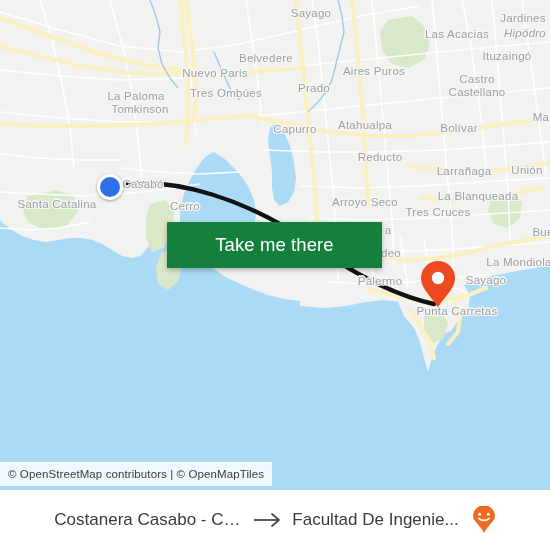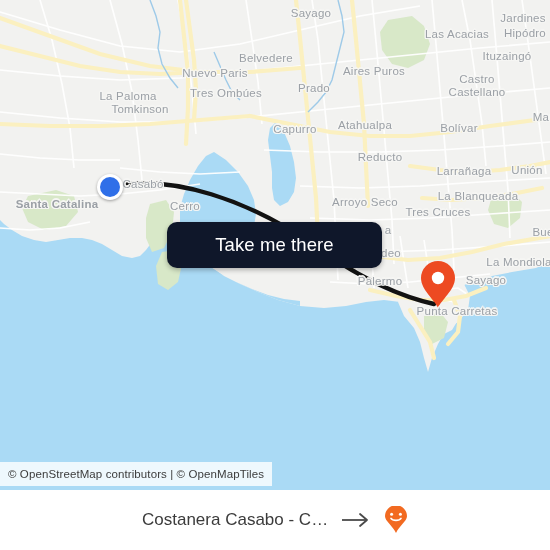--- a/index.html
+++ b/index.html
@@ -56,23 +56,23 @@
     width: 20px; height: 20px;
     border-radius: 50%;
     background: #2f6fe8;
   }
 
   
   #take-me-there {
     position: absolute;
     left: 167px; top: 222px;
     width: 215px; height: 46px;
-    background: #0f172a;
+    background: #15803d;
     border: none;
-    border-radius: 10px;
+    border-radius: 0;
     color: #ffffff;
     font-size: 18.5px;
     font-family: "Liberation Sans", sans-serif;
     letter-spacing: .1px;
     cursor: pointer;
     box-shadow: 0 2px 5px rgba(0,0,0,.28);
     display: flex;
     align-items: center;
     justify-content: center;
   }
@@ -239,42 +239,42 @@
         <path d="M0,0 C-3,-8 -17,-18 -17,-30 A17,17 0 1 1 17,-30 C17,-18 3,-8 0,0 Z" fill="#ed4a22"></path>
         <circle cx="0" cy="-30" r="6.2" fill="#ffffff"></circle>
       </g>
     </svg>
 
     <div id="map-labels">
         <div class="map-label" style="left: 311px; top: 13px;">Sayago</div>
         <div class="map-label" style="left: 215px; top: 25px; margin-top: 48px;">Nuevo Paris</div>
         <div class="map-label" style="left: 457px; top: 34px;">Las Acacias</div>
         <div class="map-label" style="left: 523px; top: 18px;">Jardines</div>
-        <div class="map-label" style="left: 525px; top: 33px;">Hipódro</div>
+        <div class="map-label" style="left: 525px; top: 33px; font-style: italic;">Hipódro</div>
         <div class="map-label" style="left: 266px; top: 58px;">Belvedere</div>
         <div class="map-label" style="left: 374px; top: 71px;">Aires Puros</div>
         <div class="map-label" style="left: 507px; top: 56px;">Ituzaingó</div>
         <div class="map-label" style="left: 477px; top: 79px;">Castro</div>
         <div class="map-label" style="left: 477px; top: 92px;">Castellano</div>
         <div class="map-label" style="left: 314px; top: 88px;">Prado</div>
         <div class="map-label" style="left: 226px; top: 93px;">Tres Ombúes</div>
-        <div class="map-label" style="left: 128px; top: 96px;">La Paloma</div>
+        <div class="map-label" style="left: 136px; top: 96px;">La Paloma</div>
         <div class="map-label" style="left: 140px; top: 109px;">Tomkinson</div>
         <div class="map-label" style="left: 365px; top: 125px;">Atahualpa</div>
         <div class="map-label" style="left: 459px; top: 128px;">Bolívar</div>
         <div class="map-label" style="left: 295px; top: 129px;">Capurro</div>
         <div class="map-label" style="left: 380px; top: 157px;">Reducto</div>
         <div class="map-label" style="left: 464px; top: 171px;">Larrañaga</div>
         <div class="map-label" style="left: 527px; top: 170px;">Unión</div>
         <div class="map-label" style="left: 543px; top: 117px;">Mar</div>
         <div class="map-label" style="left: 365px; top: 202px;">Arroyo Seco</div>
         <div class="map-label" style="left: 478px; top: 196px;">La Blanqueada</div>
         <div class="map-label" style="left: 438px; top: 212px;">Tres Cruces</div>
         <div class="map-label" style="left: 543px; top: 232px;">Bue</div>
-        <div class="map-label" style="left: 57px; top: 204px; font-weight: bold;">Santa Catalina</div>
+        <div class="map-label" style="left: 57px; top: 204px;">Santa Catalina</div>
         <div class="map-label" style="left: 143px; top: 184px;">Casabó</div>
         <div class="map-label" style="left: 185px; top: 206px;">Cerro</div>
         <div class="map-label" style="left: 388px; top: 230px;">a</div>
         <div class="map-label" style="left: 391px; top: 253px;">deo</div>
         <div class="map-label" style="left: 380px; top: 281px;">Palermo</div>
         <div class="map-label" style="left: 486px; top: 280px;">Sayago</div>
         <div class="map-label" style="left: 519px; top: 262px;">La Mondiola</div>
         <div class="map-label" style="left: 457px; top: 311px; text-align: right;">Punta Carretas</div>
       </div>
 
@@ -292,20 +292,21 @@
   <div id="footer">
     <span class="footer-place">Costanera Casabo - Cont. Ru...</span>
 
     <span id="arrow-icon">
       <svg width="30" height="16" viewBox="0 0 30 16" aria-hidden="true">
         <path d="M1,8 H25" stroke="#4a4a4a" stroke-width="1.8" fill="none"></path>
         <path d="M19,2 L26,8 L19,14" stroke="#4a4a4a" stroke-width="1.8" fill="none" stroke-linecap="round" stroke-linejoin="round"></path>
       </svg>
     </span>
 
+    <span class="footer-place">Facultad De Ingenie...</span>
 
     <span id="moovit-logo">
       <svg width="24" height="28" viewBox="0 0 24 28" aria-hidden="true">
         <path d="M12,27 C9,20 1,15 1,10.2 A11,11 0 1 1 23,10.2 C23,15 15,20 12,27 Z" fill="#f26a21"></path>
         <circle cx="7.6" cy="8.2" r="1.5" fill="#ffffff"></circle>
         <circle cx="16.4" cy="8.2" r="1.5" fill="#ffffff"></circle>
         <path d="M7,12.4 C8.6,15 15.4,15 17,12.4" stroke="#ffffff" stroke-width="1.7" fill="none" stroke-linecap="round"></path>
       </svg>
     </span>
   </div>

